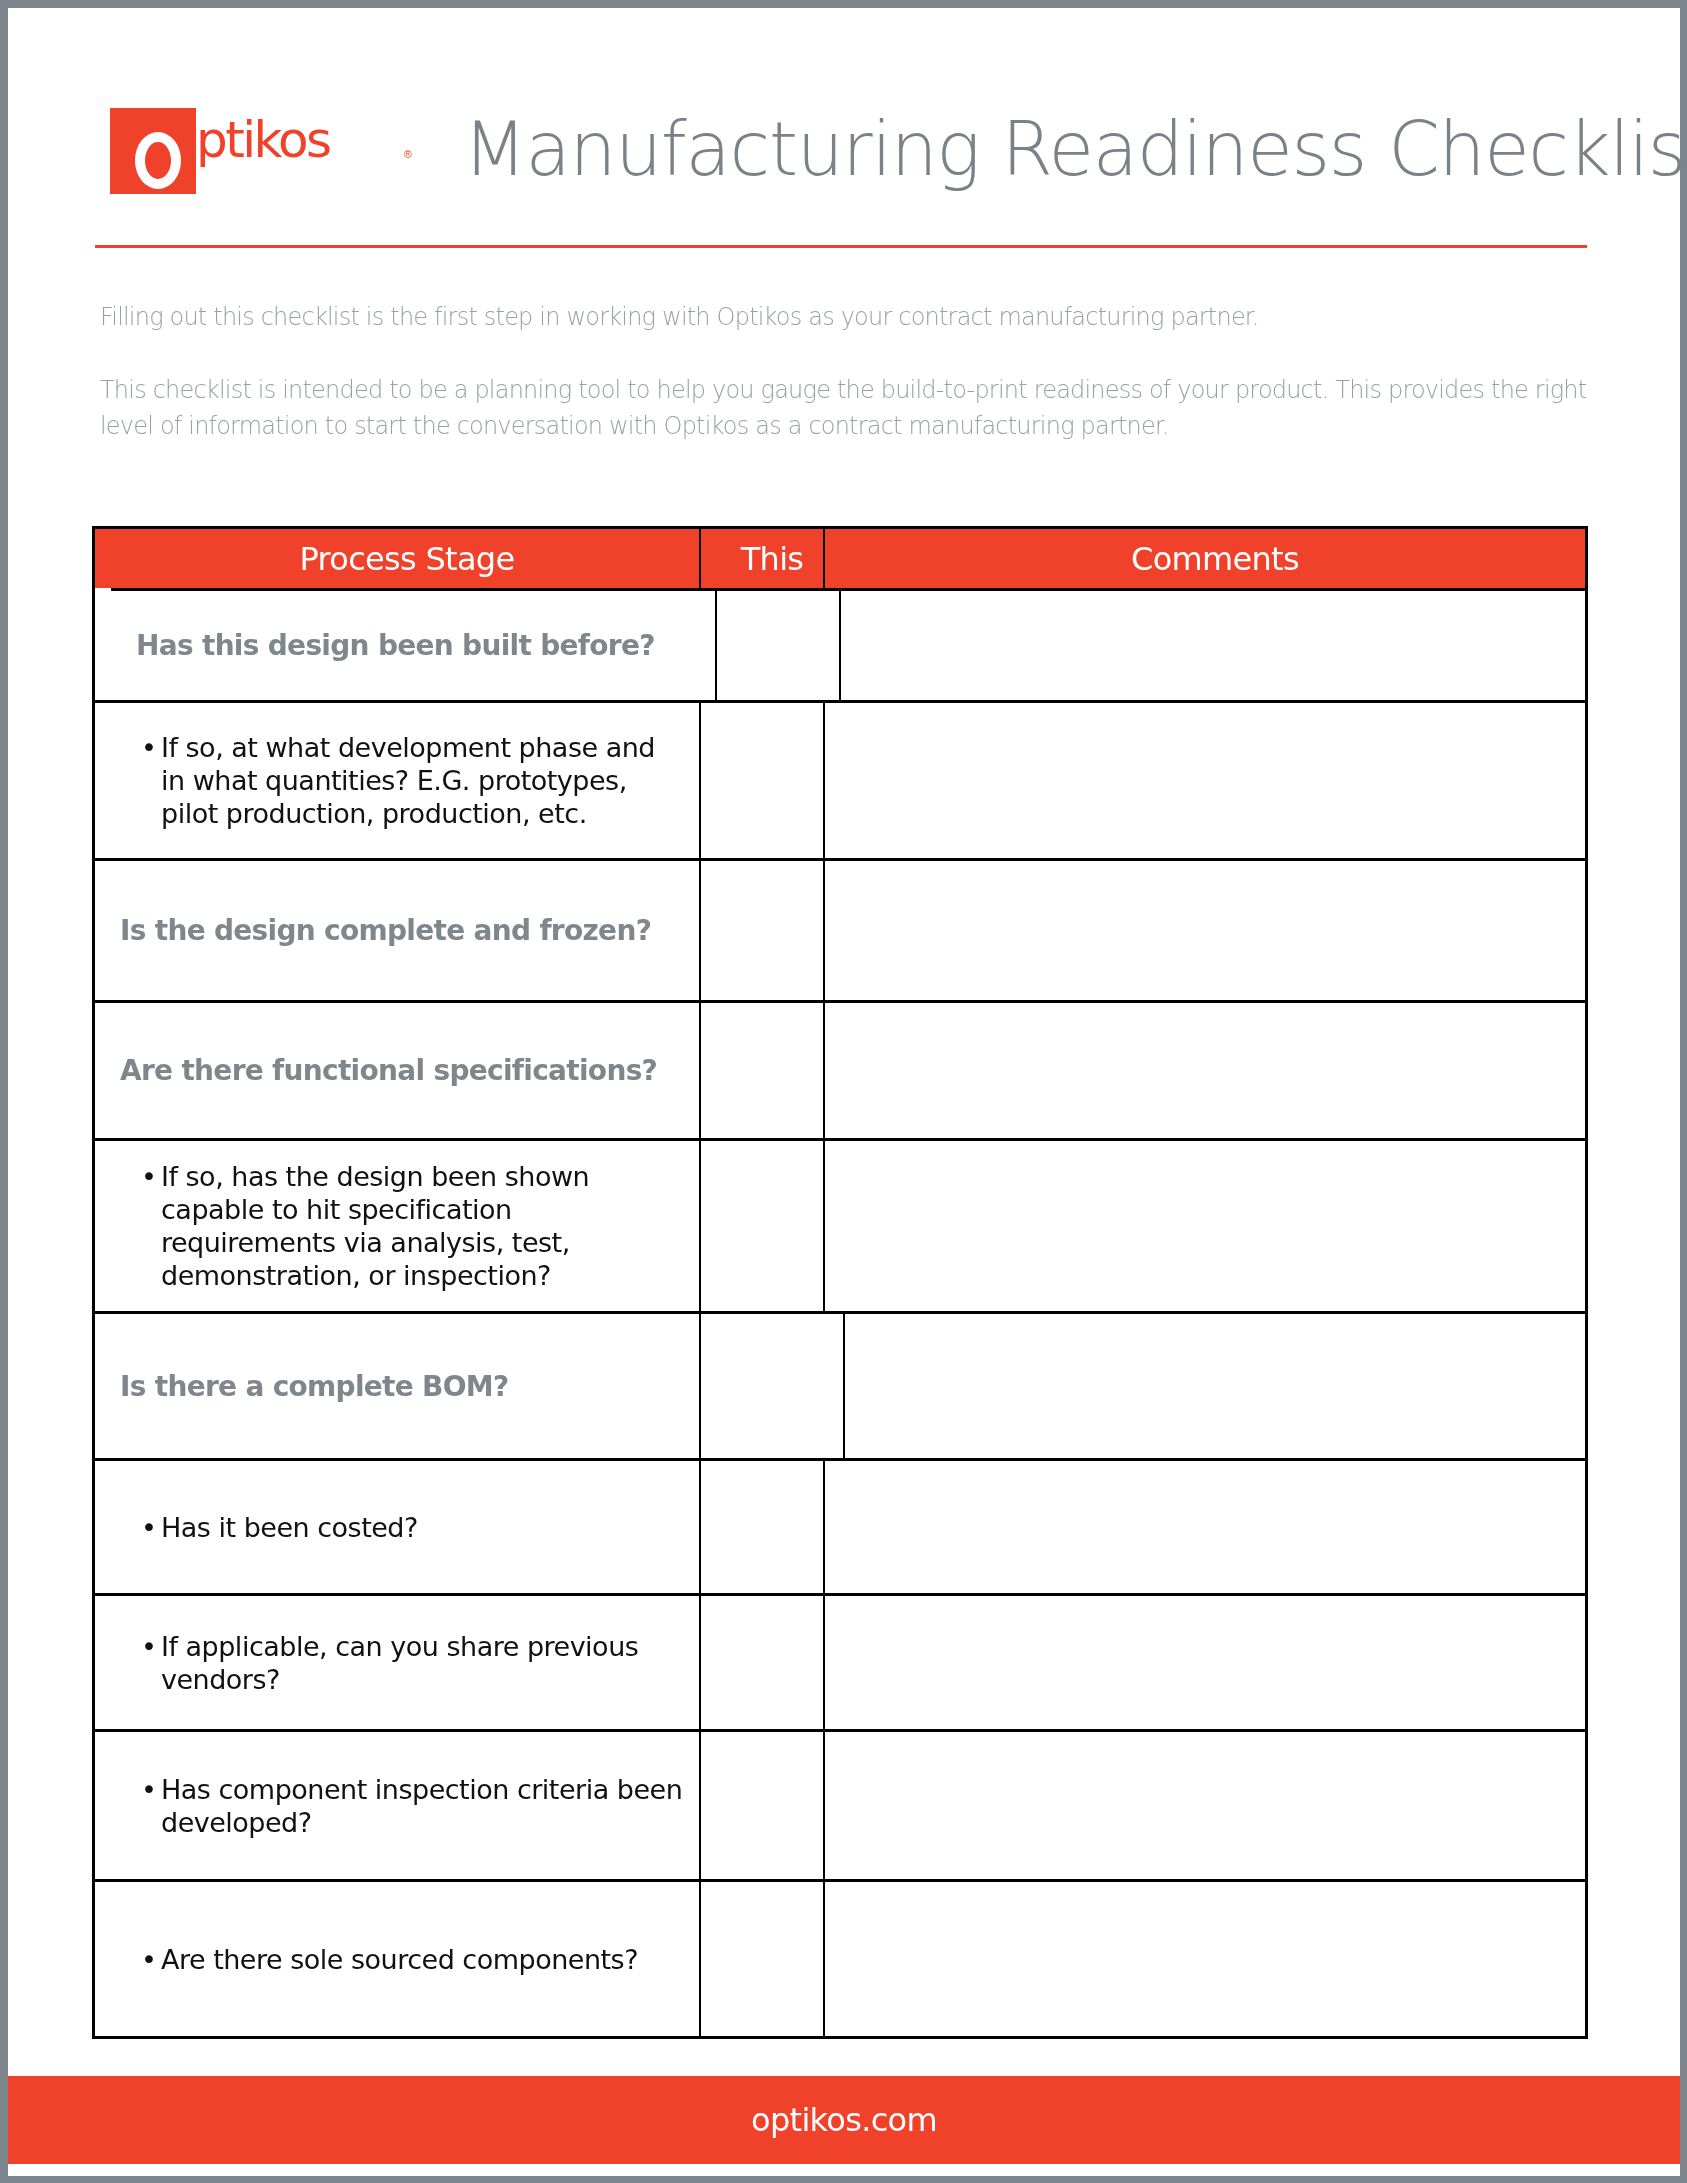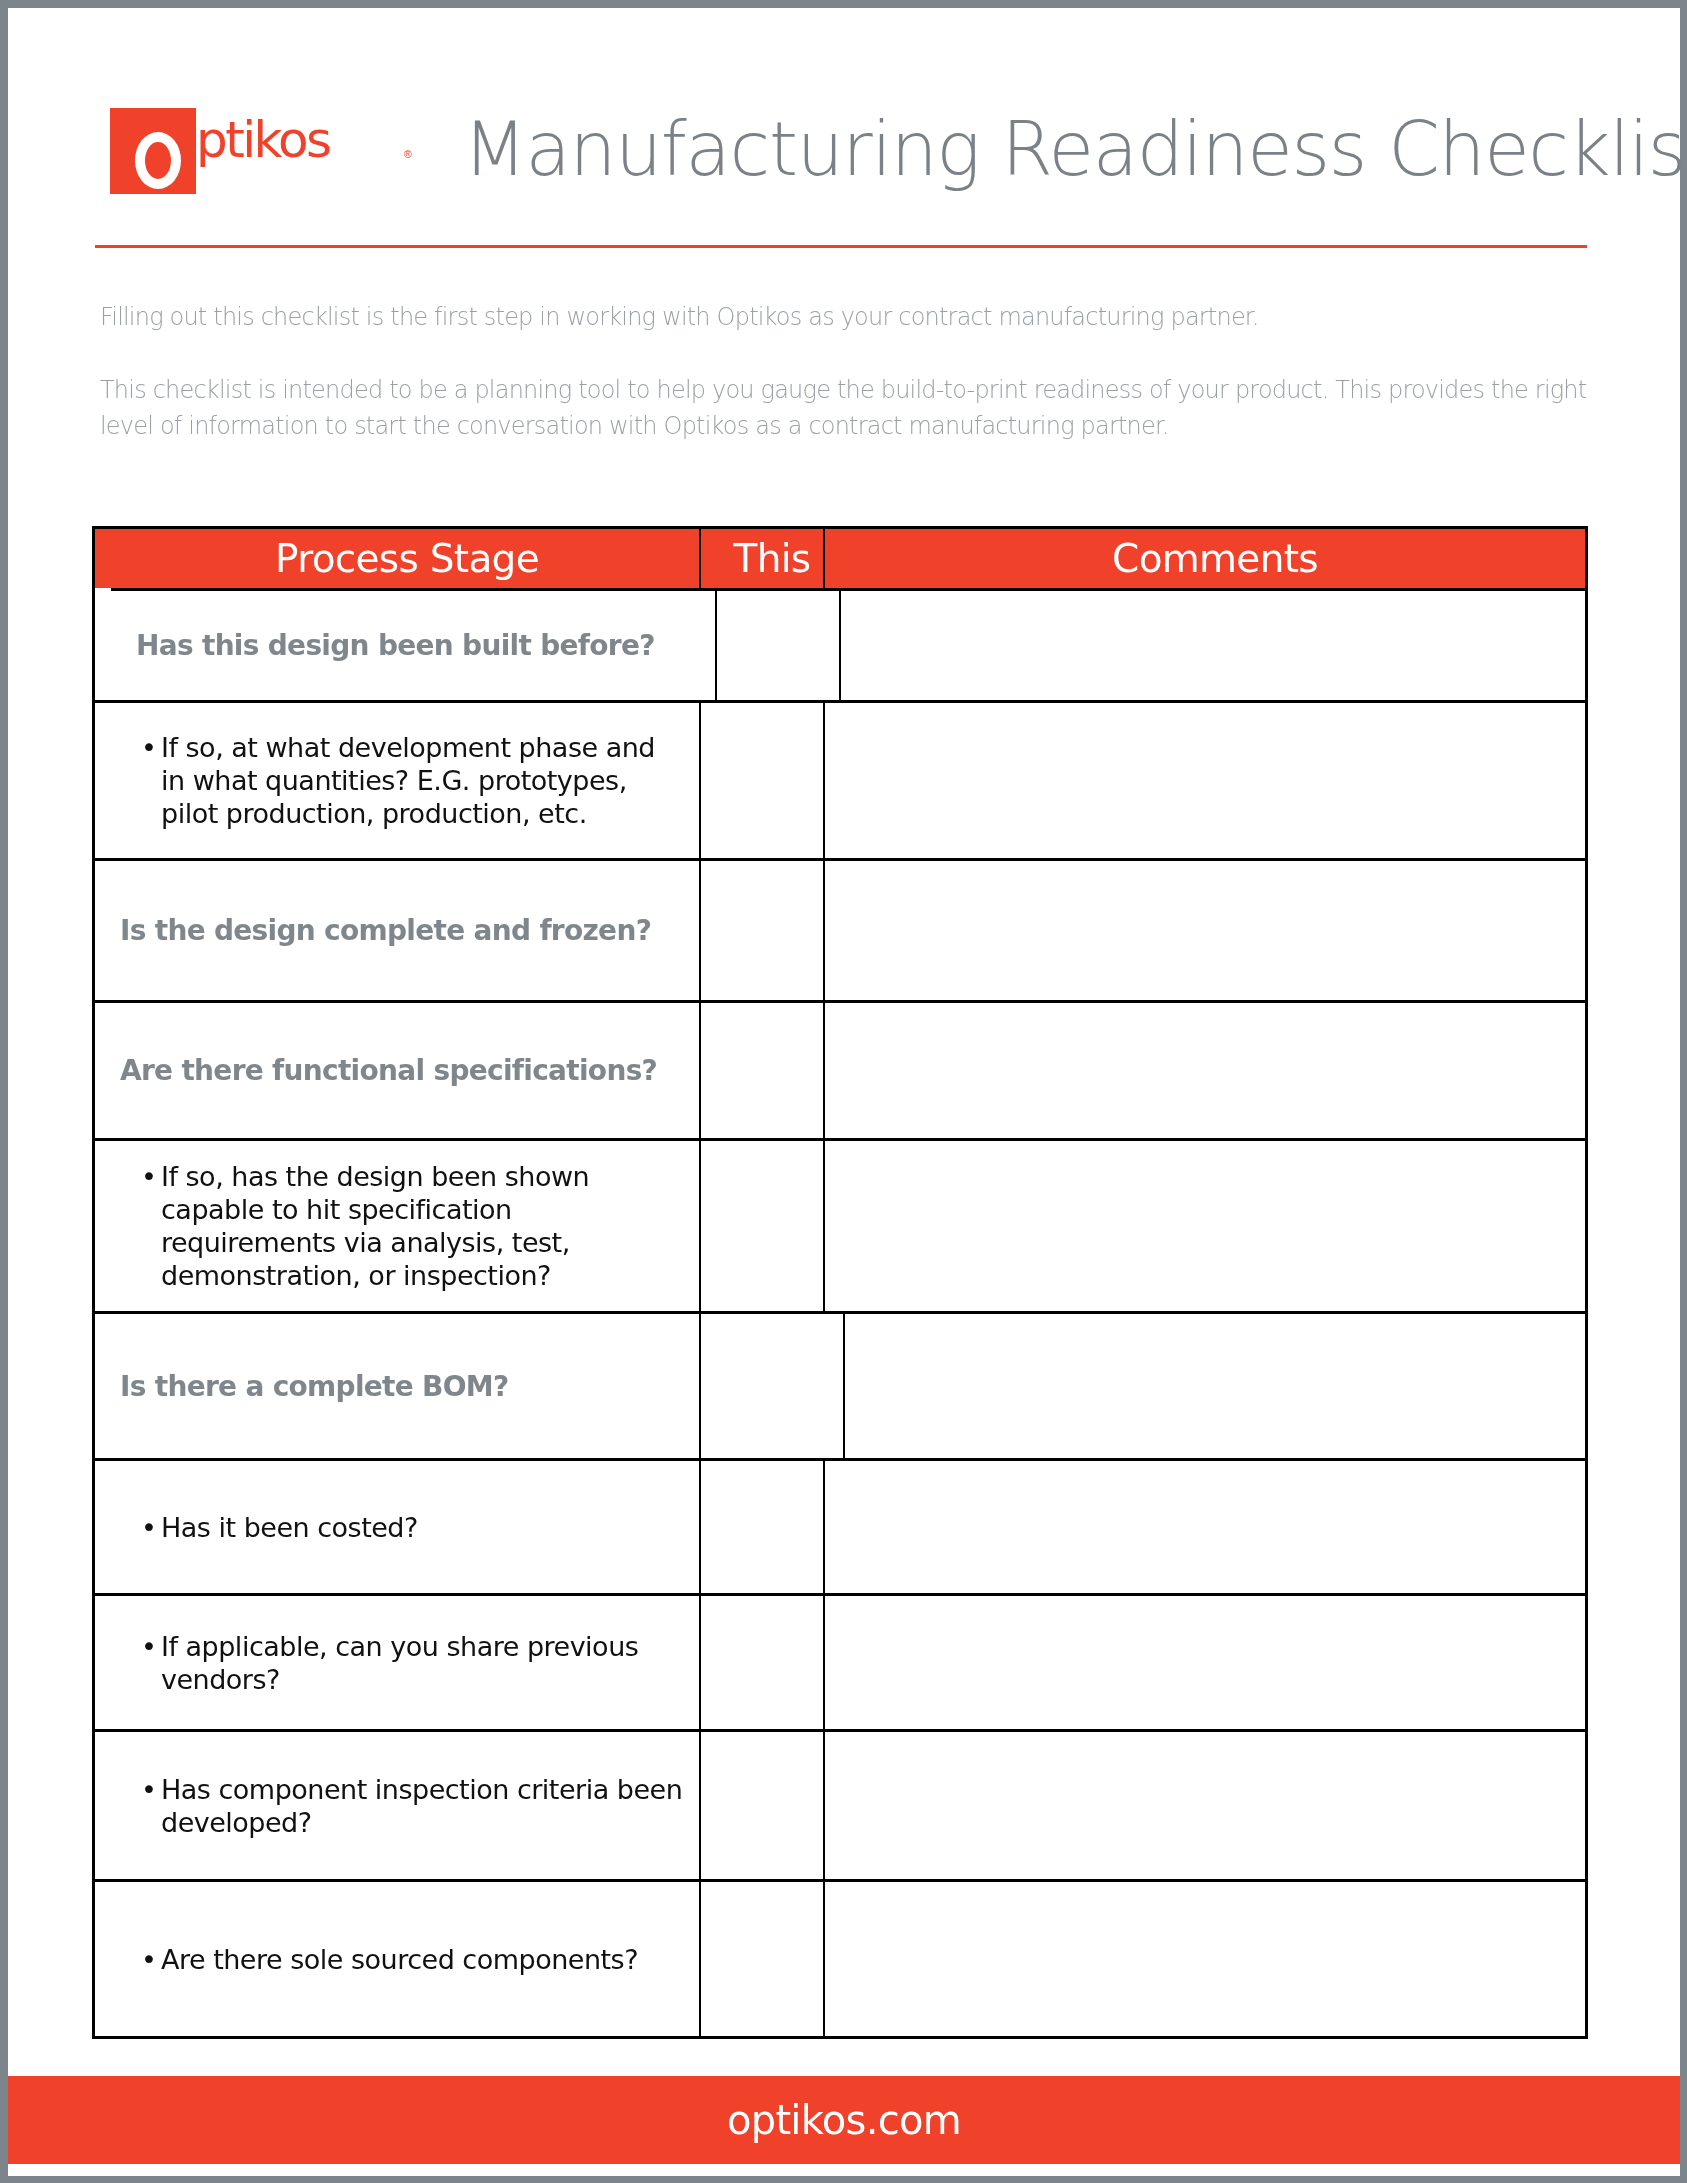--- a/index.html
+++ b/index.html
@@ -47,38 +47,38 @@
     position: absolute; left: 84px; top: 518px; width: 1496px; border: 3.3px solid #000;
     box-sizing: border-box;
   }
   .row { display: flex; border-top: 3.3px solid #000; box-sizing: border-box; }
   .row.header { border-top: none; background: #f0412a; height: 59px; }
   .cell { box-sizing: border-box; display: flex; align-items: center; }
   .c1 { width: 606px; border-right: 2.6px solid #000; }
   .c2 { width: 124px; border-right: 2.6px solid #000; }
   .c3 { flex: 1; }
   .header .cell {
-    justify-content: center; color: #ffffff; font-size: 39px;
+    justify-content: center; color: #ffffff; font-size: 32px;
     font-family: "DejaVu Sans", sans-serif; letter-spacing: -0.7px; padding-left: 20px;
   }
   .q-main {
     padding-left: 25px; color: #7f868c; font-weight: bold; font-size: 28px;
     font-family: "DejaVu Sans", sans-serif; letter-spacing: -0.7px;
   }
   .q-sub {
     padding-left: 66px; color: #111; font-size: 27px;
     font-family: "DejaVu Sans", sans-serif; letter-spacing: -0.5px; line-height: 33px;
   }
   .q-sub .bullet { position: absolute; margin-left: -20px; }
   .q-sub-inner { position: relative; }
   .footer {
     position: absolute; left: 8px; top: 2076px; width: 1672px; height: 88px;
     background: #f0412a; display: flex; align-items: center; justify-content: center;
   }
-  .footer-text { color: #ffffff; font-size: 40px; font-family: "DejaVu Sans", sans-serif; letter-spacing: -0.7px; }
+  .footer-text { color: #ffffff; font-size: 32px; font-family: "DejaVu Sans", sans-serif; letter-spacing: -0.7px; }
 </style>
 </head>
 <body>
 
 <div class="page">
 
   <div class="logo">
     <div class="logo-box">
       <div class="logo-o"></div>
     </div>

